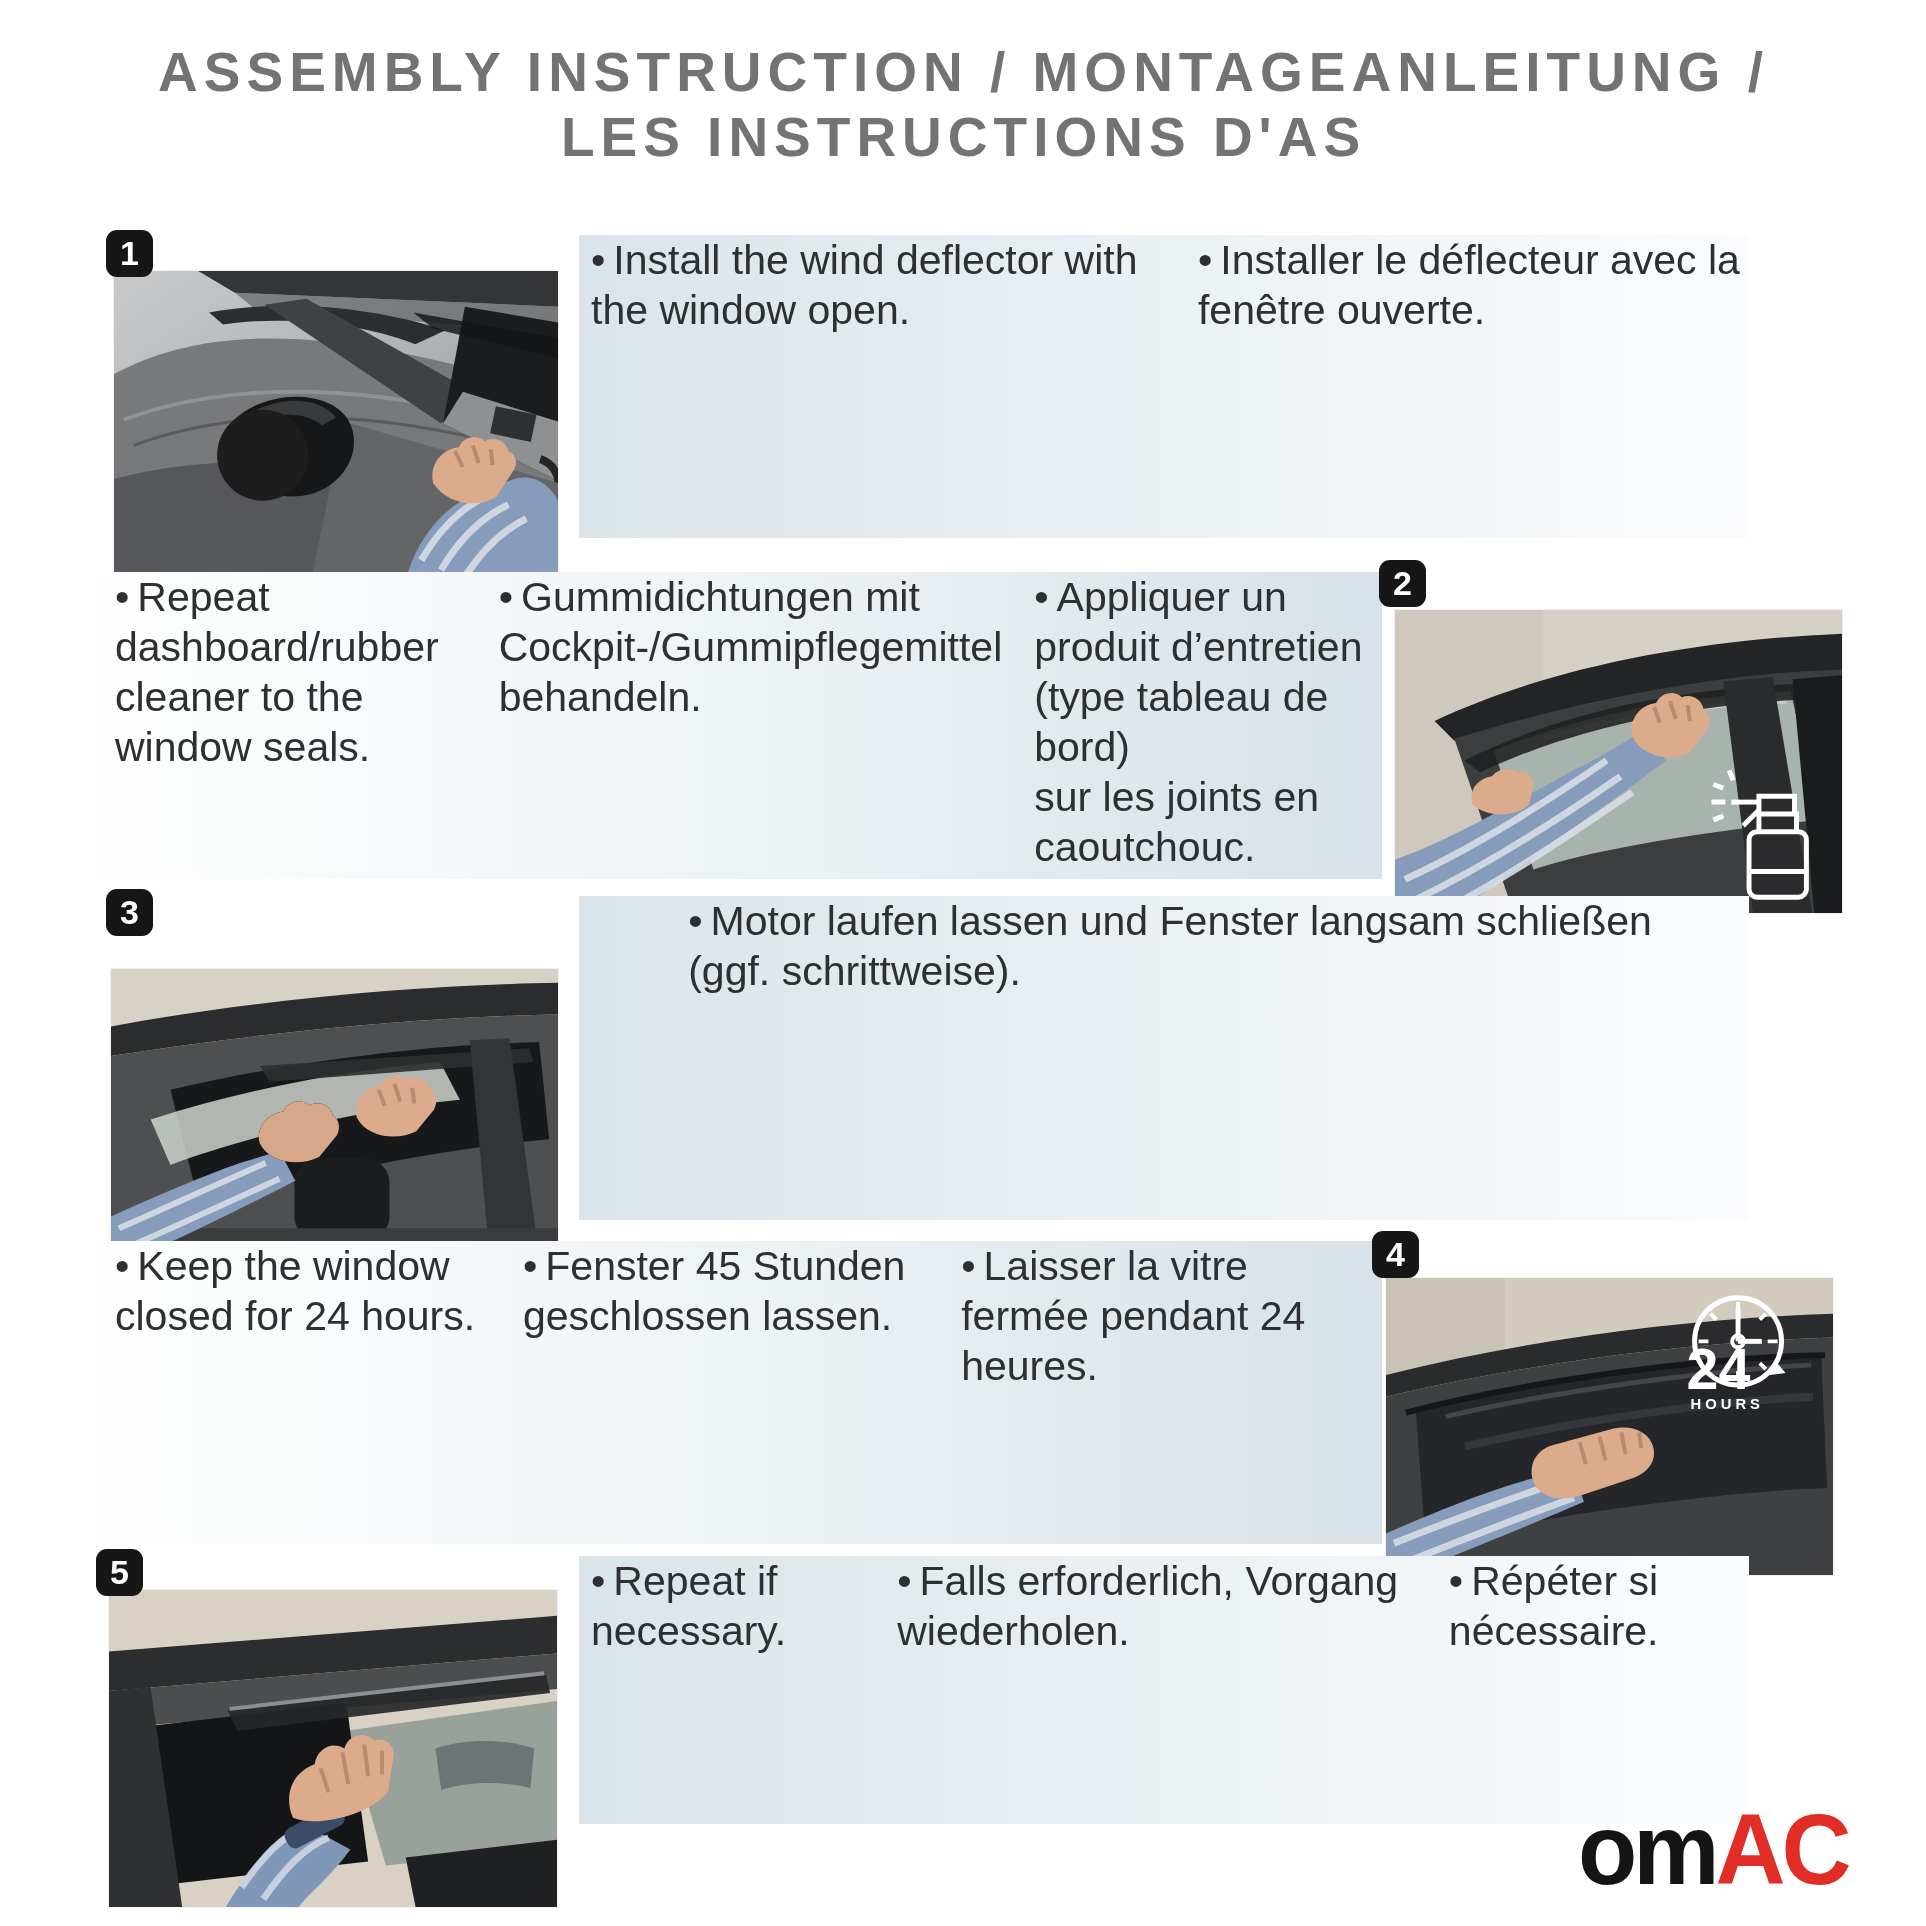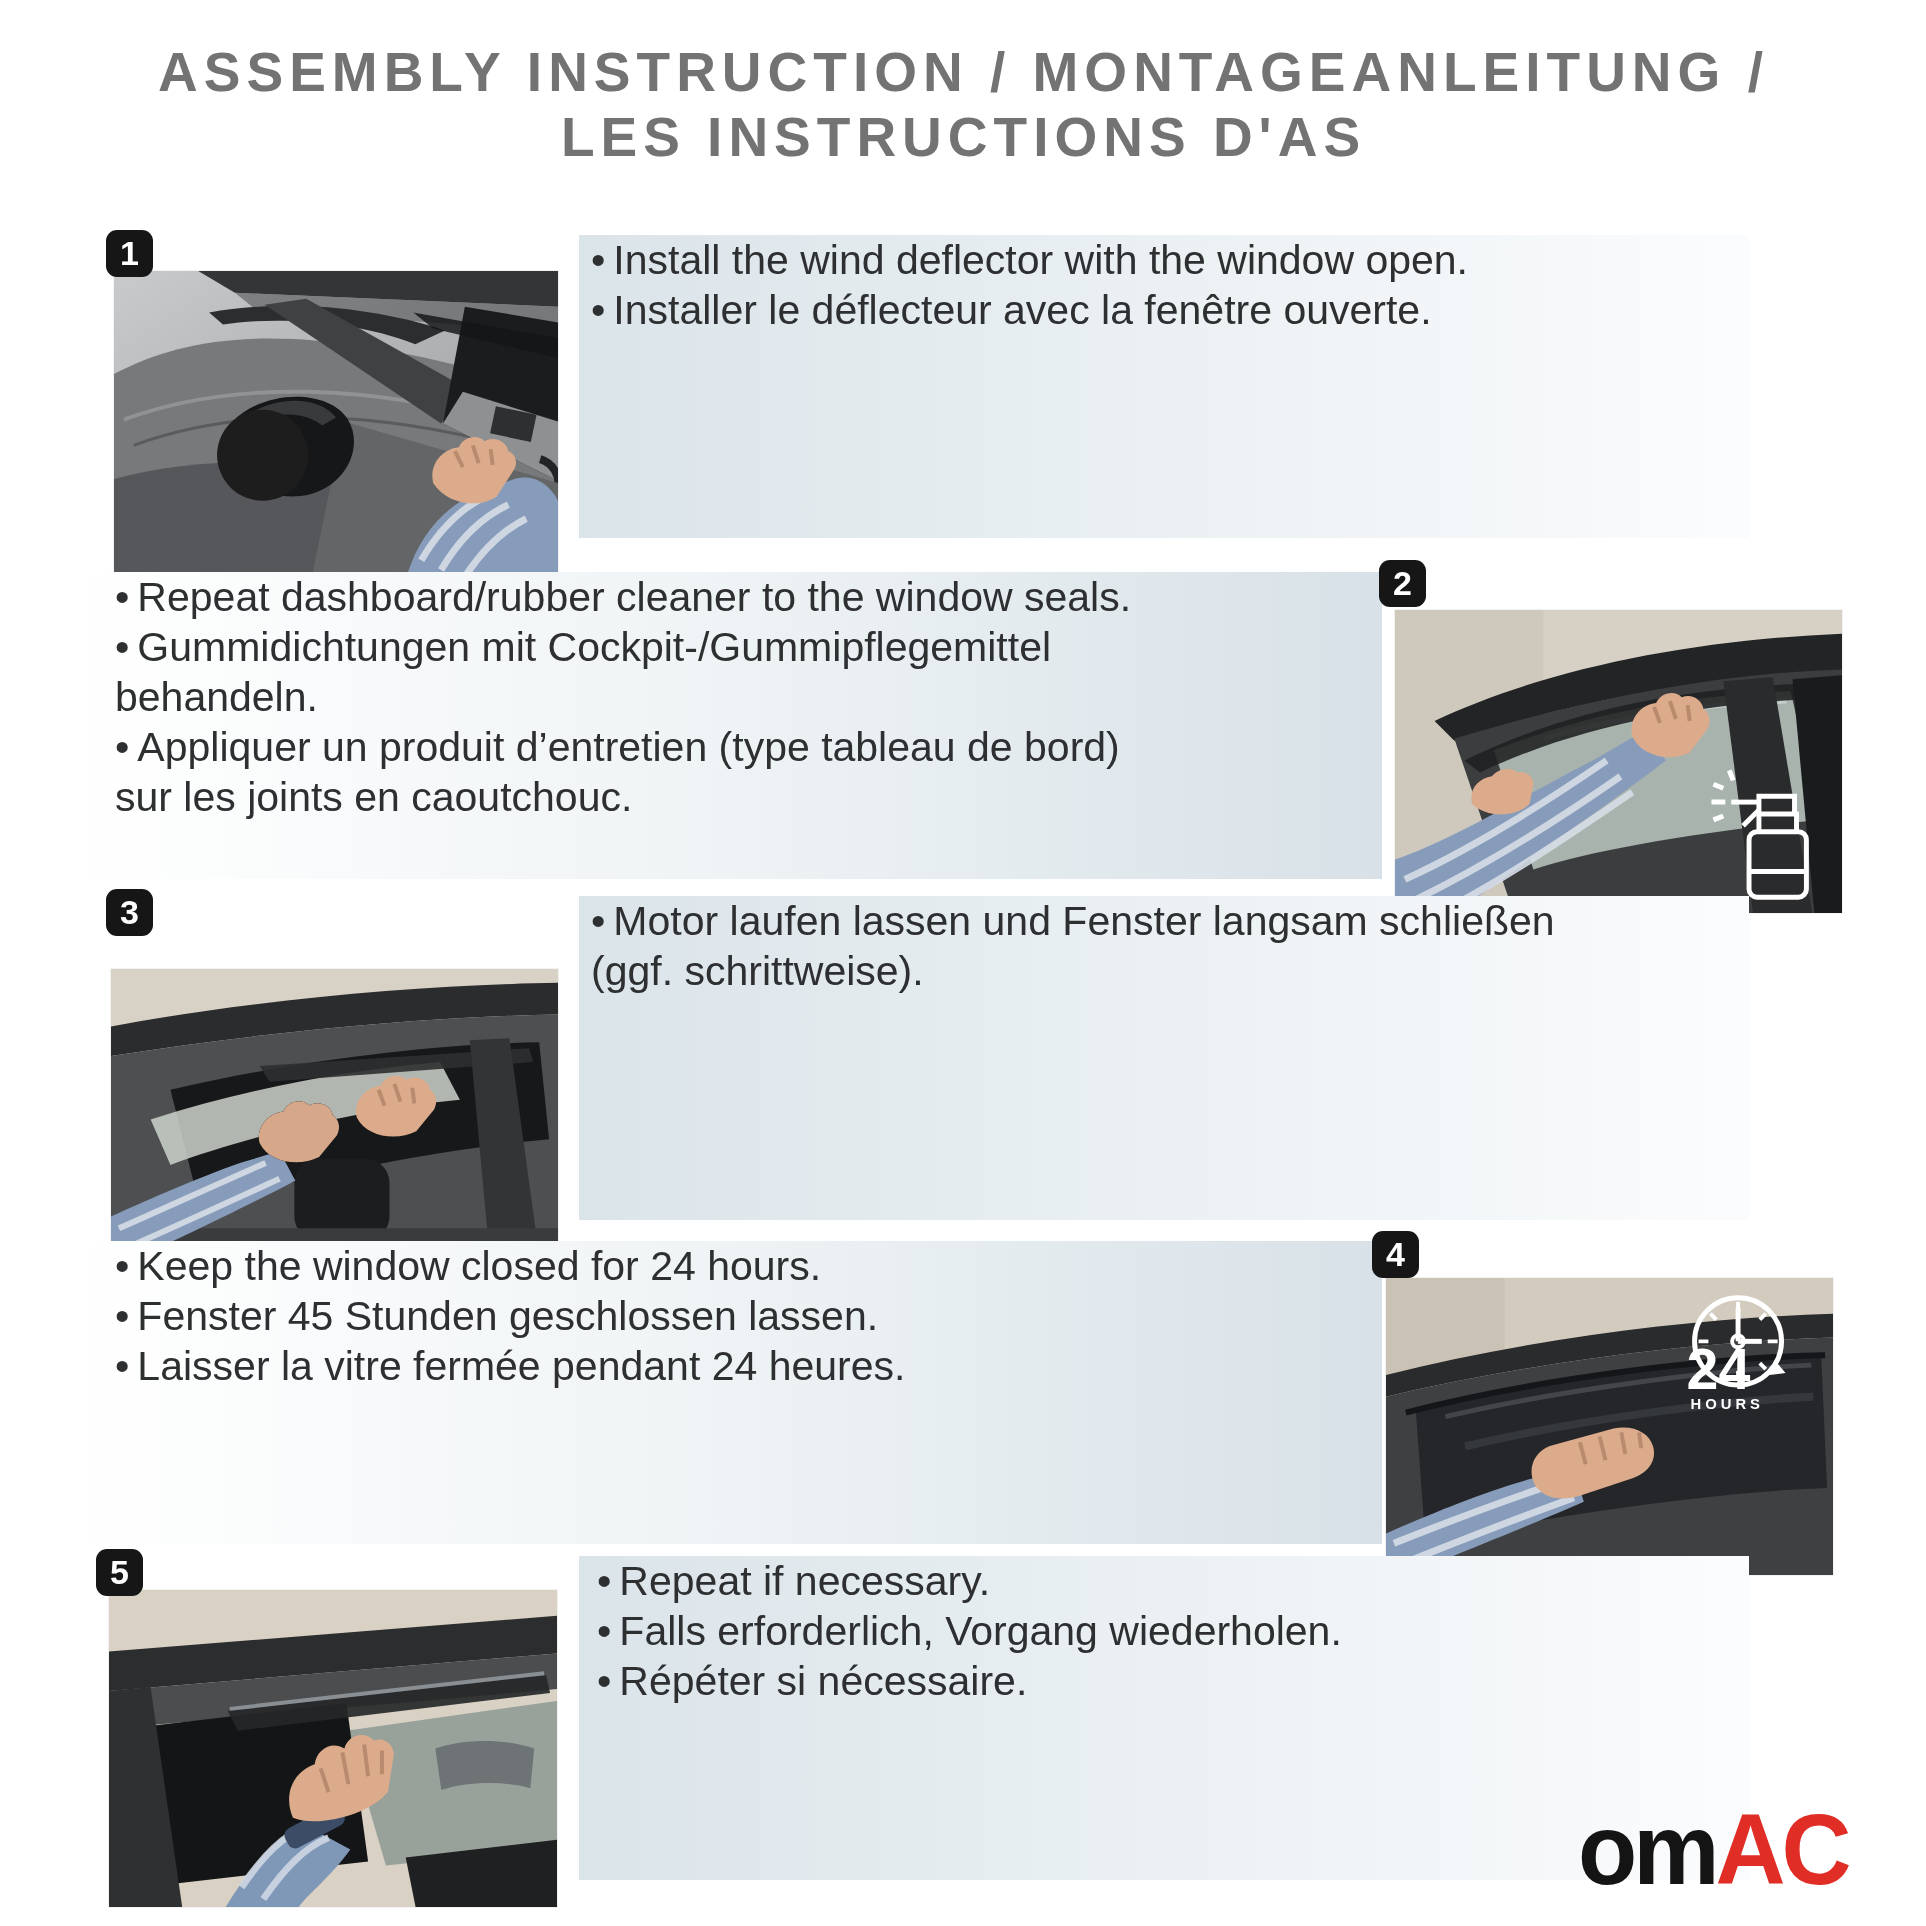--- a/index.html
+++ b/index.html
@@ -6,22 +6,22 @@
   body{
     width:1927px;height:1927px;position:relative;overflow:hidden;
     font-family:"Liberation Sans", sans-serif;
   }
   .page-title{
     position:absolute;top:40px;left:0;width:100%;
     text-align:center;color:#737373;font-weight:bold;
     font-size:55px;line-height:65px;letter-spacing:6px;
   }
   .tblock{
-    position:absolute;display:flex;flex-direction:column;justify-content:flex-start;
-    font-size:41px;line-height:50px;color:#2d2f31;box-sizing:border-box;
+    position:absolute;display:flex;flex-direction:row;justify-content:center;
+    font-size:41px;line-height:50px;color:#2d2f31;box-sizing:border-box;gap:32px;
   }
   .bullet{white-space:pre-line;}
   .bullet::before{content:"•";margin-right:8px;}
   .g-right{background:linear-gradient(90deg,#dbe4e9 0%,#e9eff2 45%,#fbfcfd 100%);}
   .g-left{background:linear-gradient(90deg,#ffffff 0%,#eef3f5 50%,#d8e1e7 100%);}
   .photo{position:absolute;box-shadow:0 0 0 1px rgba(0,0,0,.05);overflow:hidden;margin-top:36px;}
   .photo svg{width:100%;height:100%;display:block;}
   .badge{
     position:absolute;width:47px;height:47px;background:#161616;border-radius:11px;
     color:#ffffff;font-weight:bold;font-size:34px;
@@ -33,21 +33,21 @@
   #block2{left:77px;top:572px;width:1305px;height:307px;padding-left:38px;}
   #photo2{left:1395px;top:574px;width:447px;height:303px;}
   #badge2{left:1379px;top:560px;}
   #photo3{left:111px;top:933px;width:447px;height:287px;}
   #block3{left:579px;top:896px;width:1170px;height:324px;padding-left:12px;}
   #badge3{left:106px;top:889px;}
   #block4{left:77px;top:1241px;width:1305px;height:303px;padding-left:38px;}
   #photo4{left:1386px;top:1242px;width:447px;height:297px;}
   #badge4{left:1372px;top:1231px;}
   #photo5{left:109px;top:1554px;width:448px;height:317px;}
-  #block5{left:579px;top:1556px;width:1170px;height:324px;padding-left:18px;}
+  #block5{left:579px;top:1556px;width:1170px;height:268px;padding-left:12px;}
   #badge5{left:96px;top:1549px;}
   .logo{
     position:absolute;left:1578px;top:1798px;
     font-size:97px;font-weight:bold;letter-spacing:-4px;line-height:99px;
     transform:scaleY(1.04);transform-origin:left top;
   }
   .logo .lg-black{color:#141414;}
   .logo .lg-red{color:#e02e27;}
 </style>
 </head>

